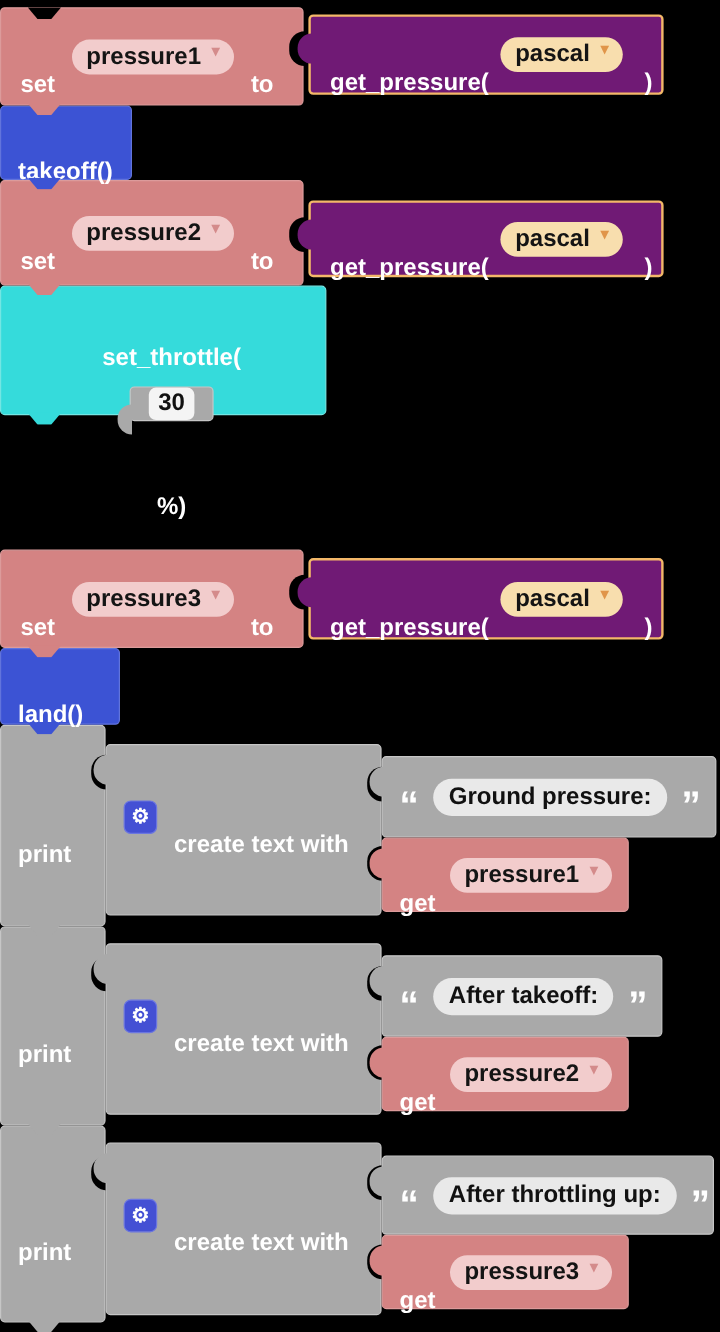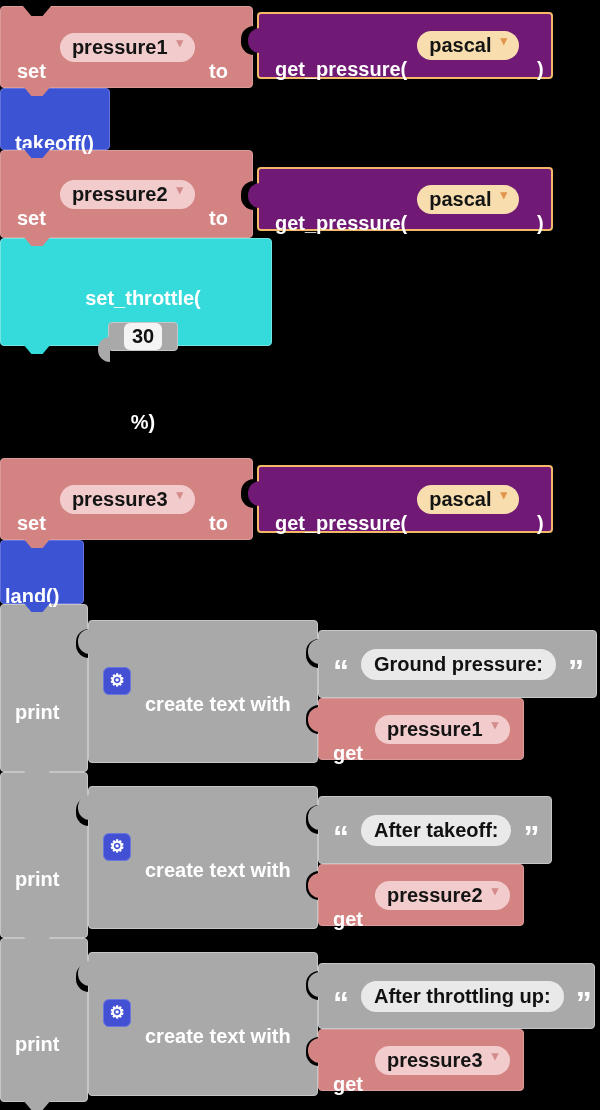--- a/index.html
+++ b/index.html
@@ -106,21 +106,21 @@
 
   <div class="block orange vtab" style="left:257px;top:465px;width:296px;height:68px;gap:10px;padding-left:16px;z-index:41;">
     <span class="lbl">get_pressure(</span>
     <span class="pill pill-cream">
       <span>pascal</span>
       <span class="arrow arrow-orange">▾</span>
     </span>
     <span class="lbl" style="margin-left:8px;">)</span>
   </div>
 
-  <div class="block blue tab-down" style="left:0;top:540px;width:84px;height:64px;padding-left:4px;z-index:34;">
+  <div class="block blue tab-down" style="left:0;top:540px;width:100px;height:64px;padding-left:14px;z-index:34;">
     <span class="lbl">land()</span>
   </div>
 
   <div class="block gray tab-down" style="left:0;top:604px;width:88px;height:168px;padding-left:14px;z-index:33;">
     <span class="lbl">print</span>
     <span class="fnotch" style="top:24px;"></span>
   </div>
   <div class="block gray ctw vtab vtab-t8" style="left:88px;top:620px;width:230px;height:143px;z-index:42;">
     <div class="ctw-row">
       <span class="gear">⚙</span>

